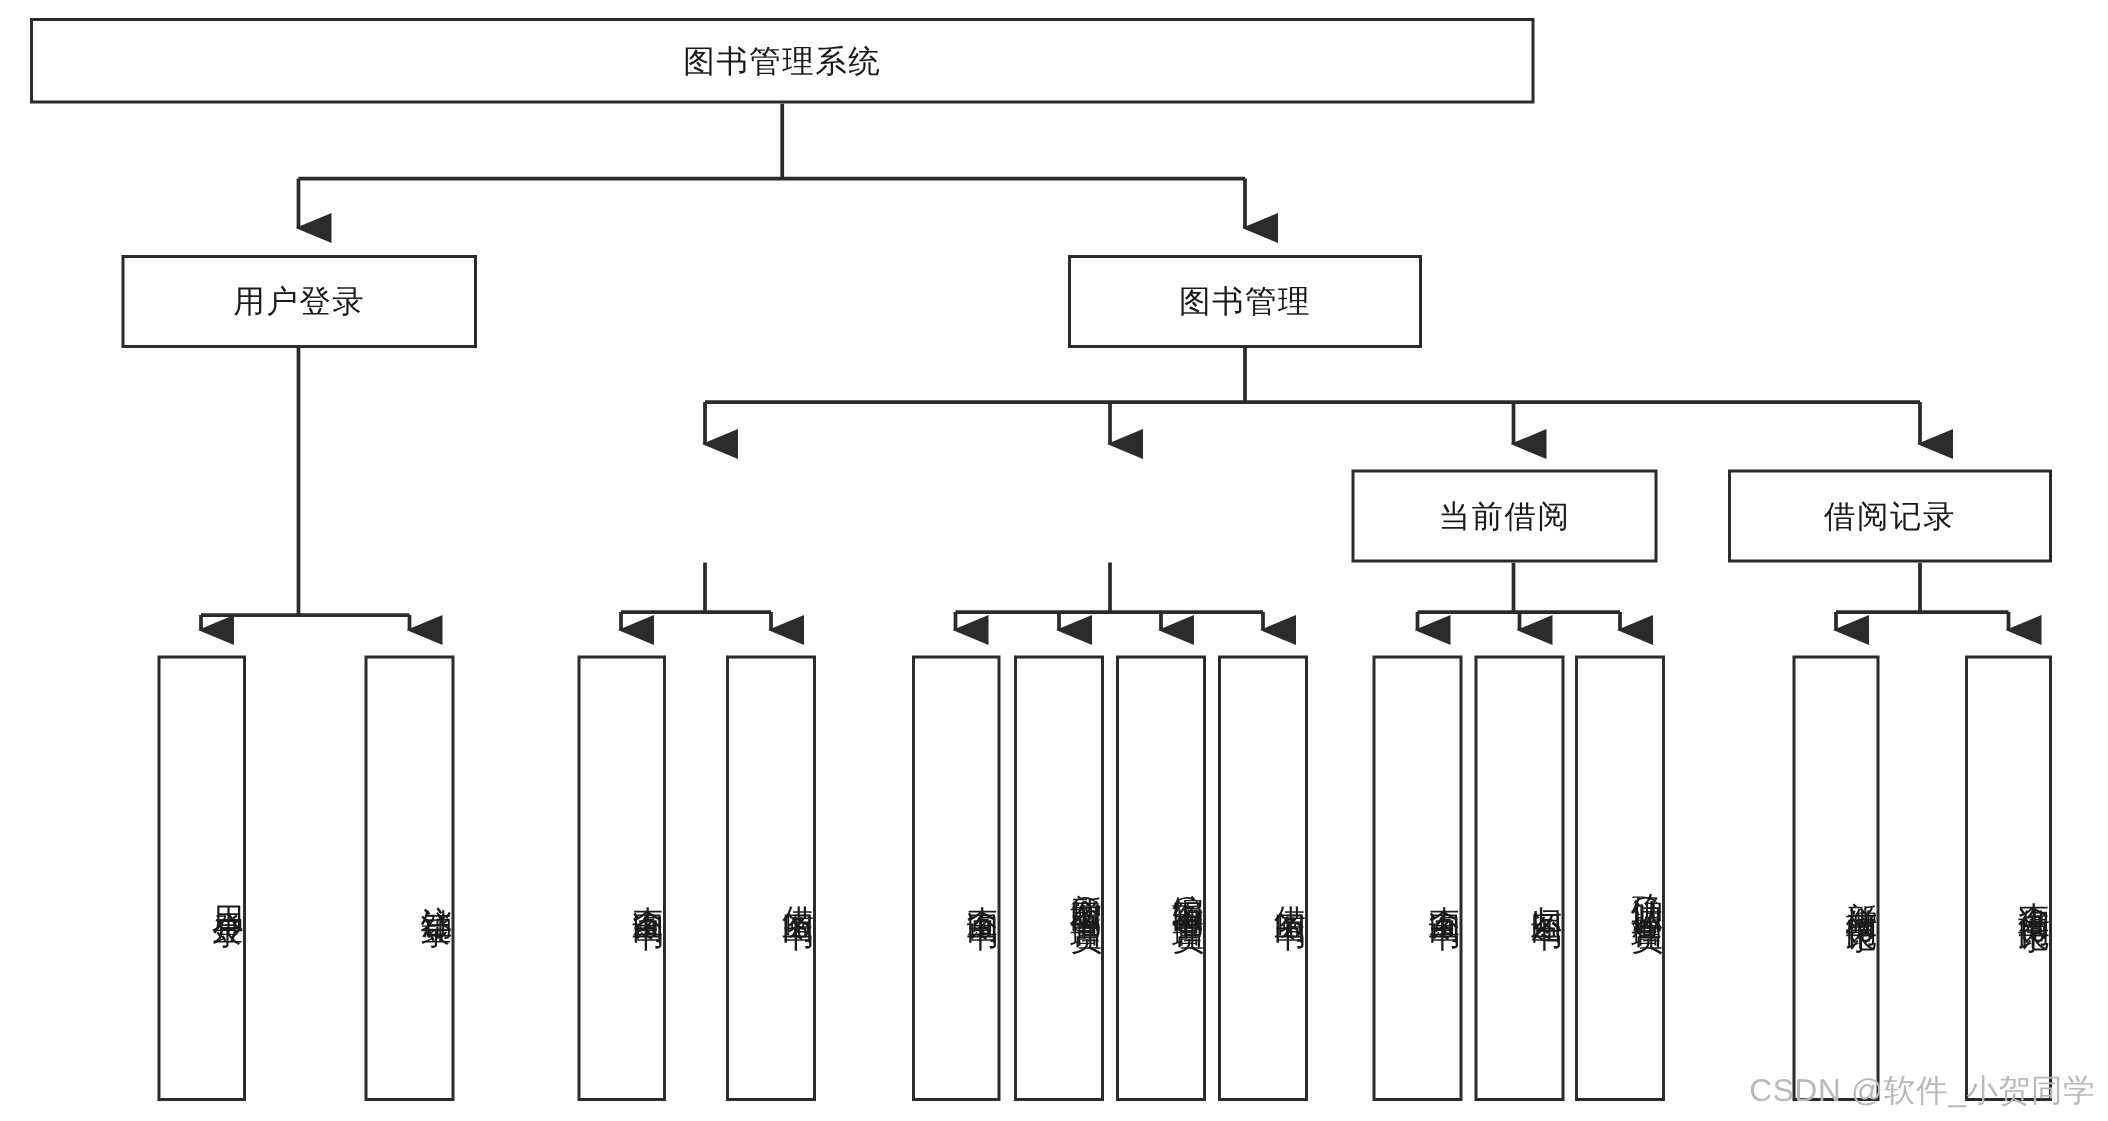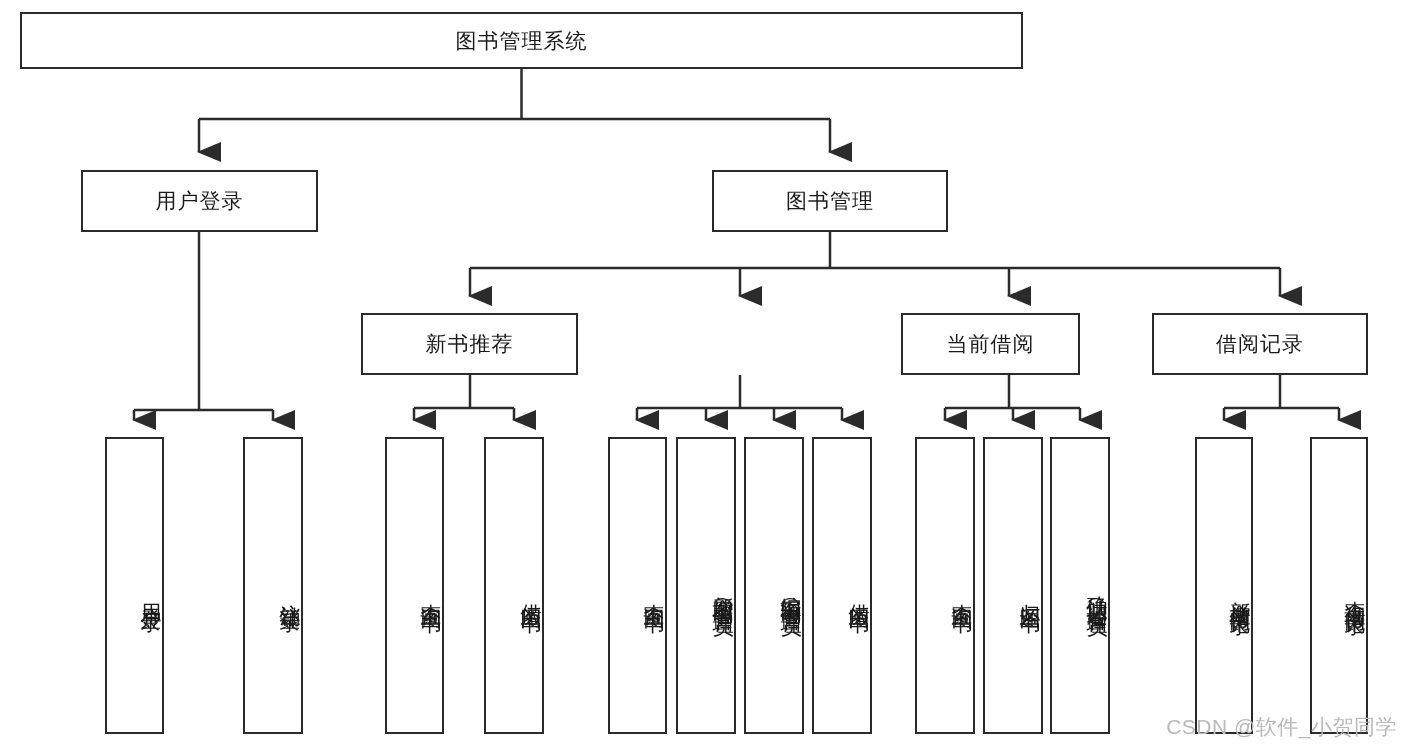--- a/index.html
+++ b/index.html
@@ -123,24 +123,21 @@
     <span class="label">图书管理系统</span>
   </div>
 
   <div class="node horiz" style="left: 81px; top: 170px; width: 237px; height: 62px;">
     <span class="label">用户登录</span>
   </div>
   <div class="node horiz" style="left: 712px; top: 170px; width: 236px; height: 62px;">
     <span class="label">图书管理</span>
   </div>
 
-  <div class="node horiz" style="left: 361px; top: 313px; width: 217px; height: 62px;">
-    <span class="label">新书推荐</span>
-  </div>
-  <div class="node horiz" style="left: 901px; top: 313px; width: 179px; height: 62px;">
+  <div class="node horiz" style="left: 901px; top: 313px; width: 204px; height: 62px;">
     <span class="label">当前借阅</span>
   </div>
   <div class="node horiz" style="left: 1152px; top: 313px; width: 216px; height: 62px;">
     <span class="label">借阅记录</span>
   </div>
 
   <div class="node vert" style="left: 105px; top: 437px; width: 59px; height: 297px;">
     <span class="label">用户登录</span>
   </div>
   <div class="node vert" style="left: 243px; top: 437px; width: 60px; height: 297px;">

